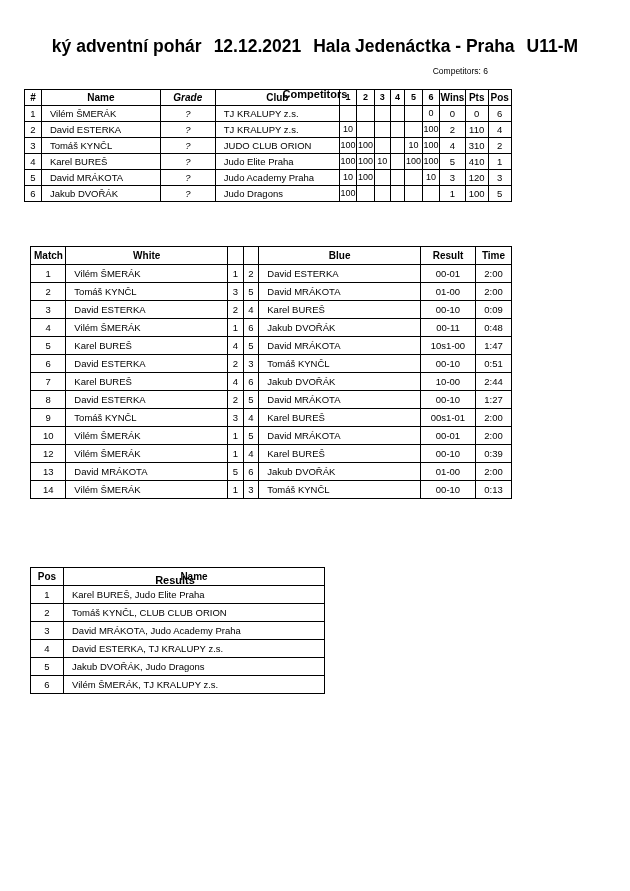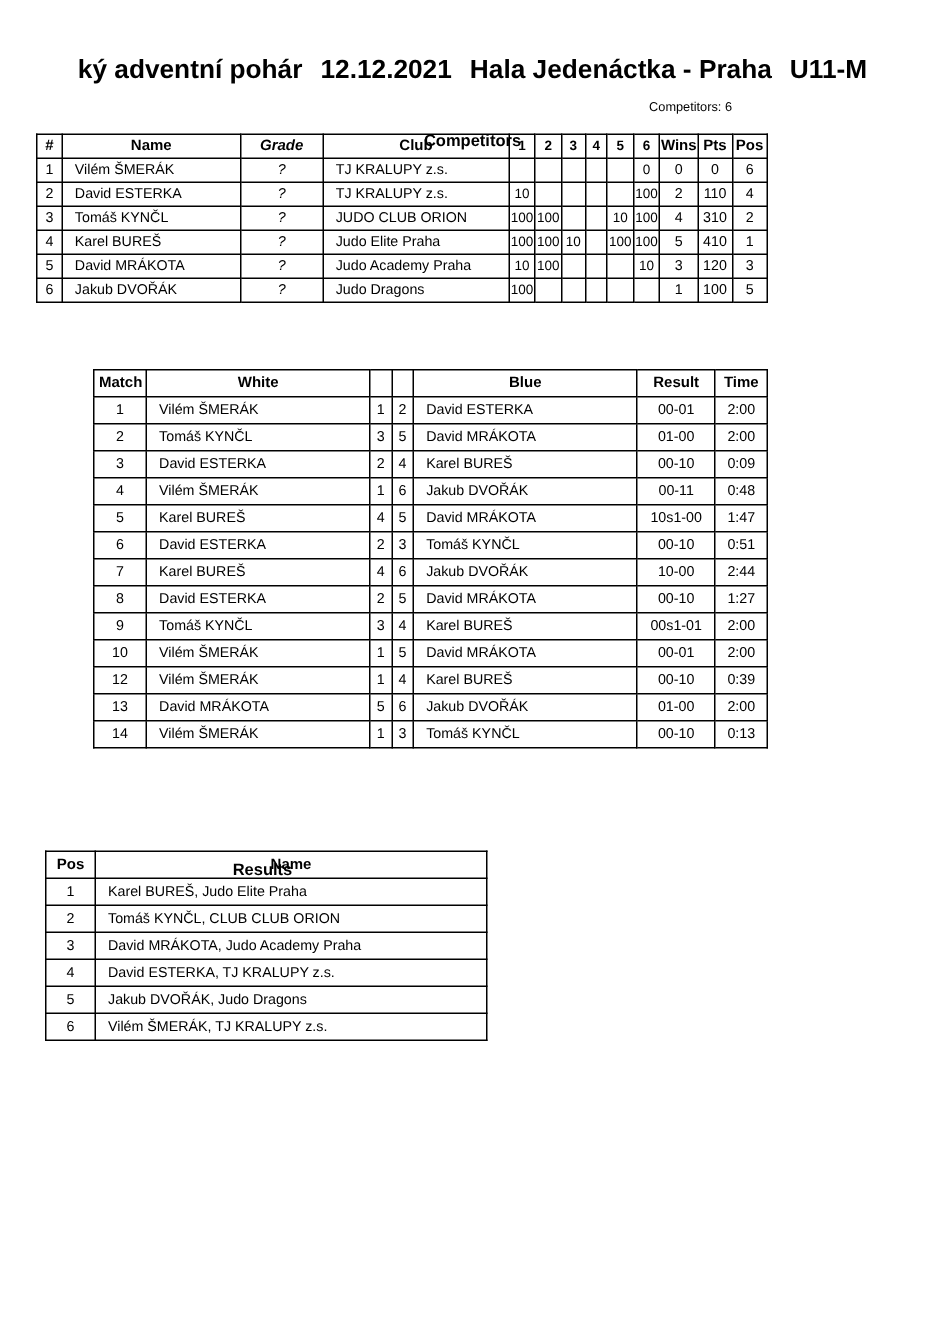--- a/index.html
+++ b/index.html
@@ -88,21 +88,20 @@
   .matches-label {
     position: absolute;
     top: 230px;
     left: 0;
     width: 630px;
   }
   .matches-wrap {
     position: absolute;
     left: 30px;
     top: 246px;
-    margin-left: 32px;
   }
   .matches-table .m-match  { width: 32px;  text-align: center; }
   .matches-table .m-white  { width: 180px; text-align: left; padding-left: 8px; }
   .matches-table .m-w      { width: 17px;  text-align: center; }
   .matches-table .m-b      { width: 17px;  text-align: center; }
   .matches-table .m-blue   { width: 180px; text-align: left; padding-left: 8px; }
   .matches-table .m-result { width: 60px;  text-align: center; }
   .matches-table .m-time   { width: 38px;  text-align: center; }
   .matches-table th.m-white { text-align: center; padding-left: 0; }
   .matches-table th.m-blue  { text-align: center; padding-left: 0; }

